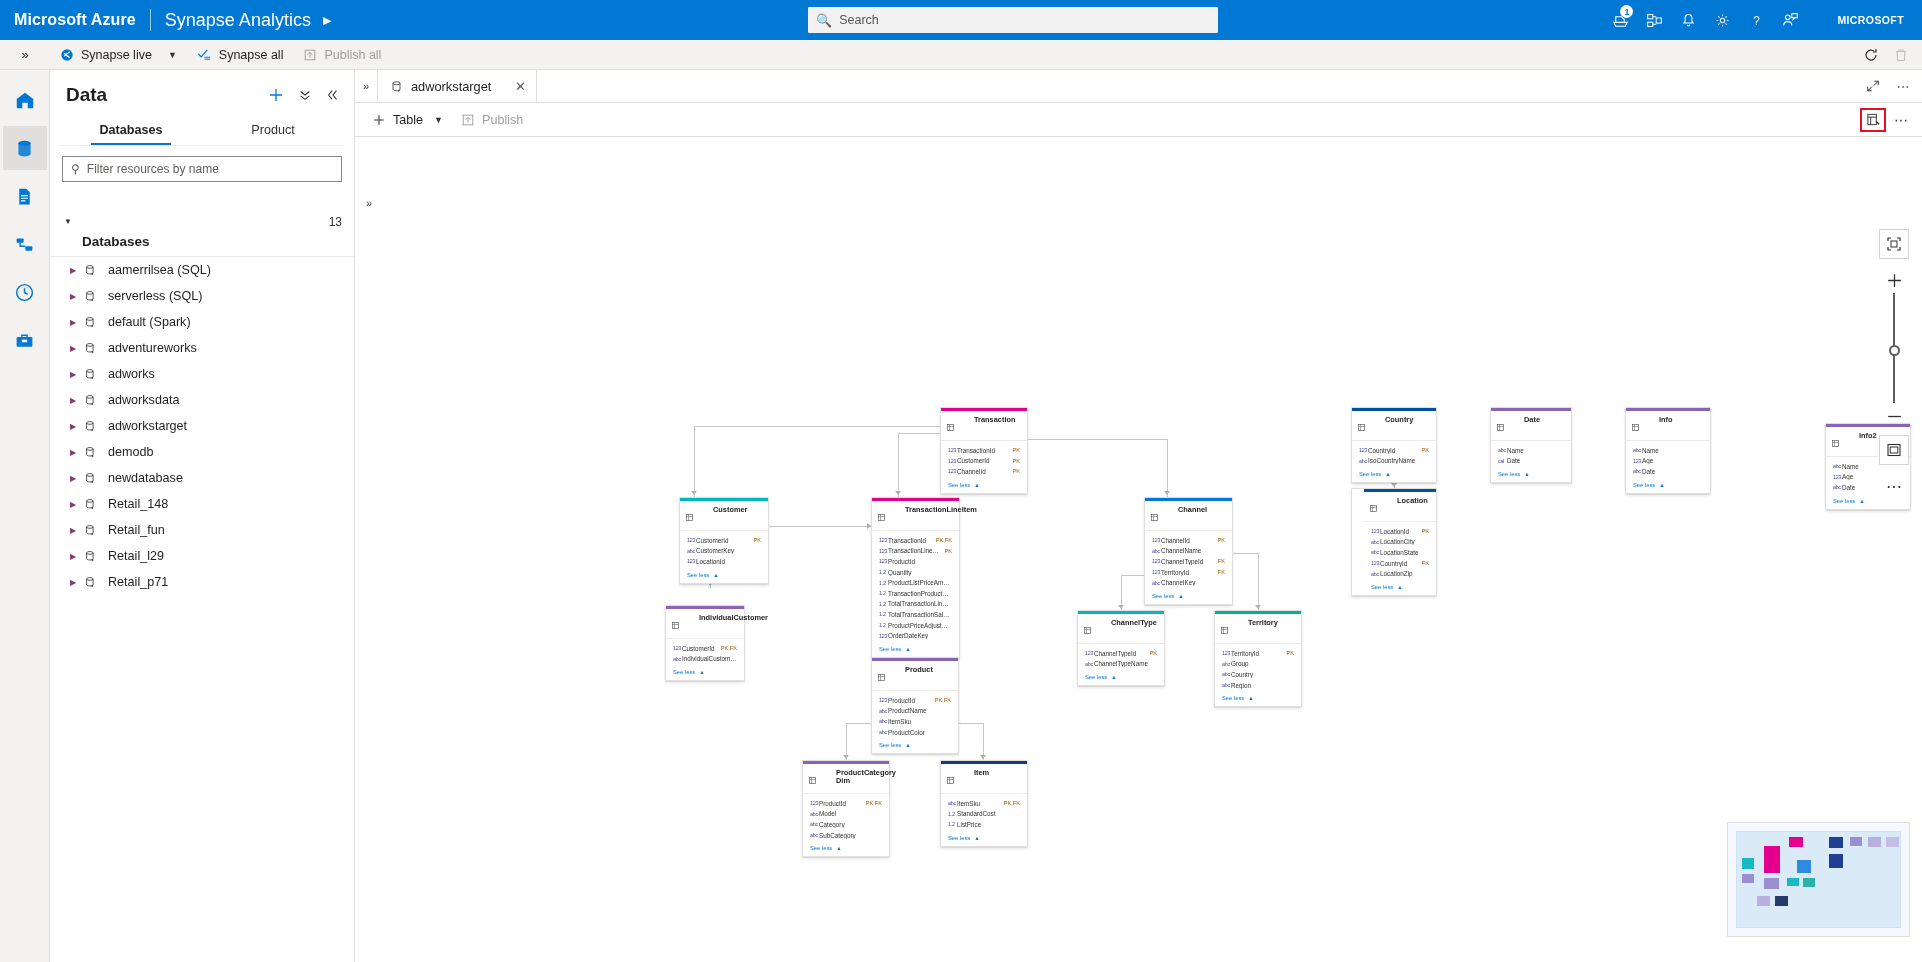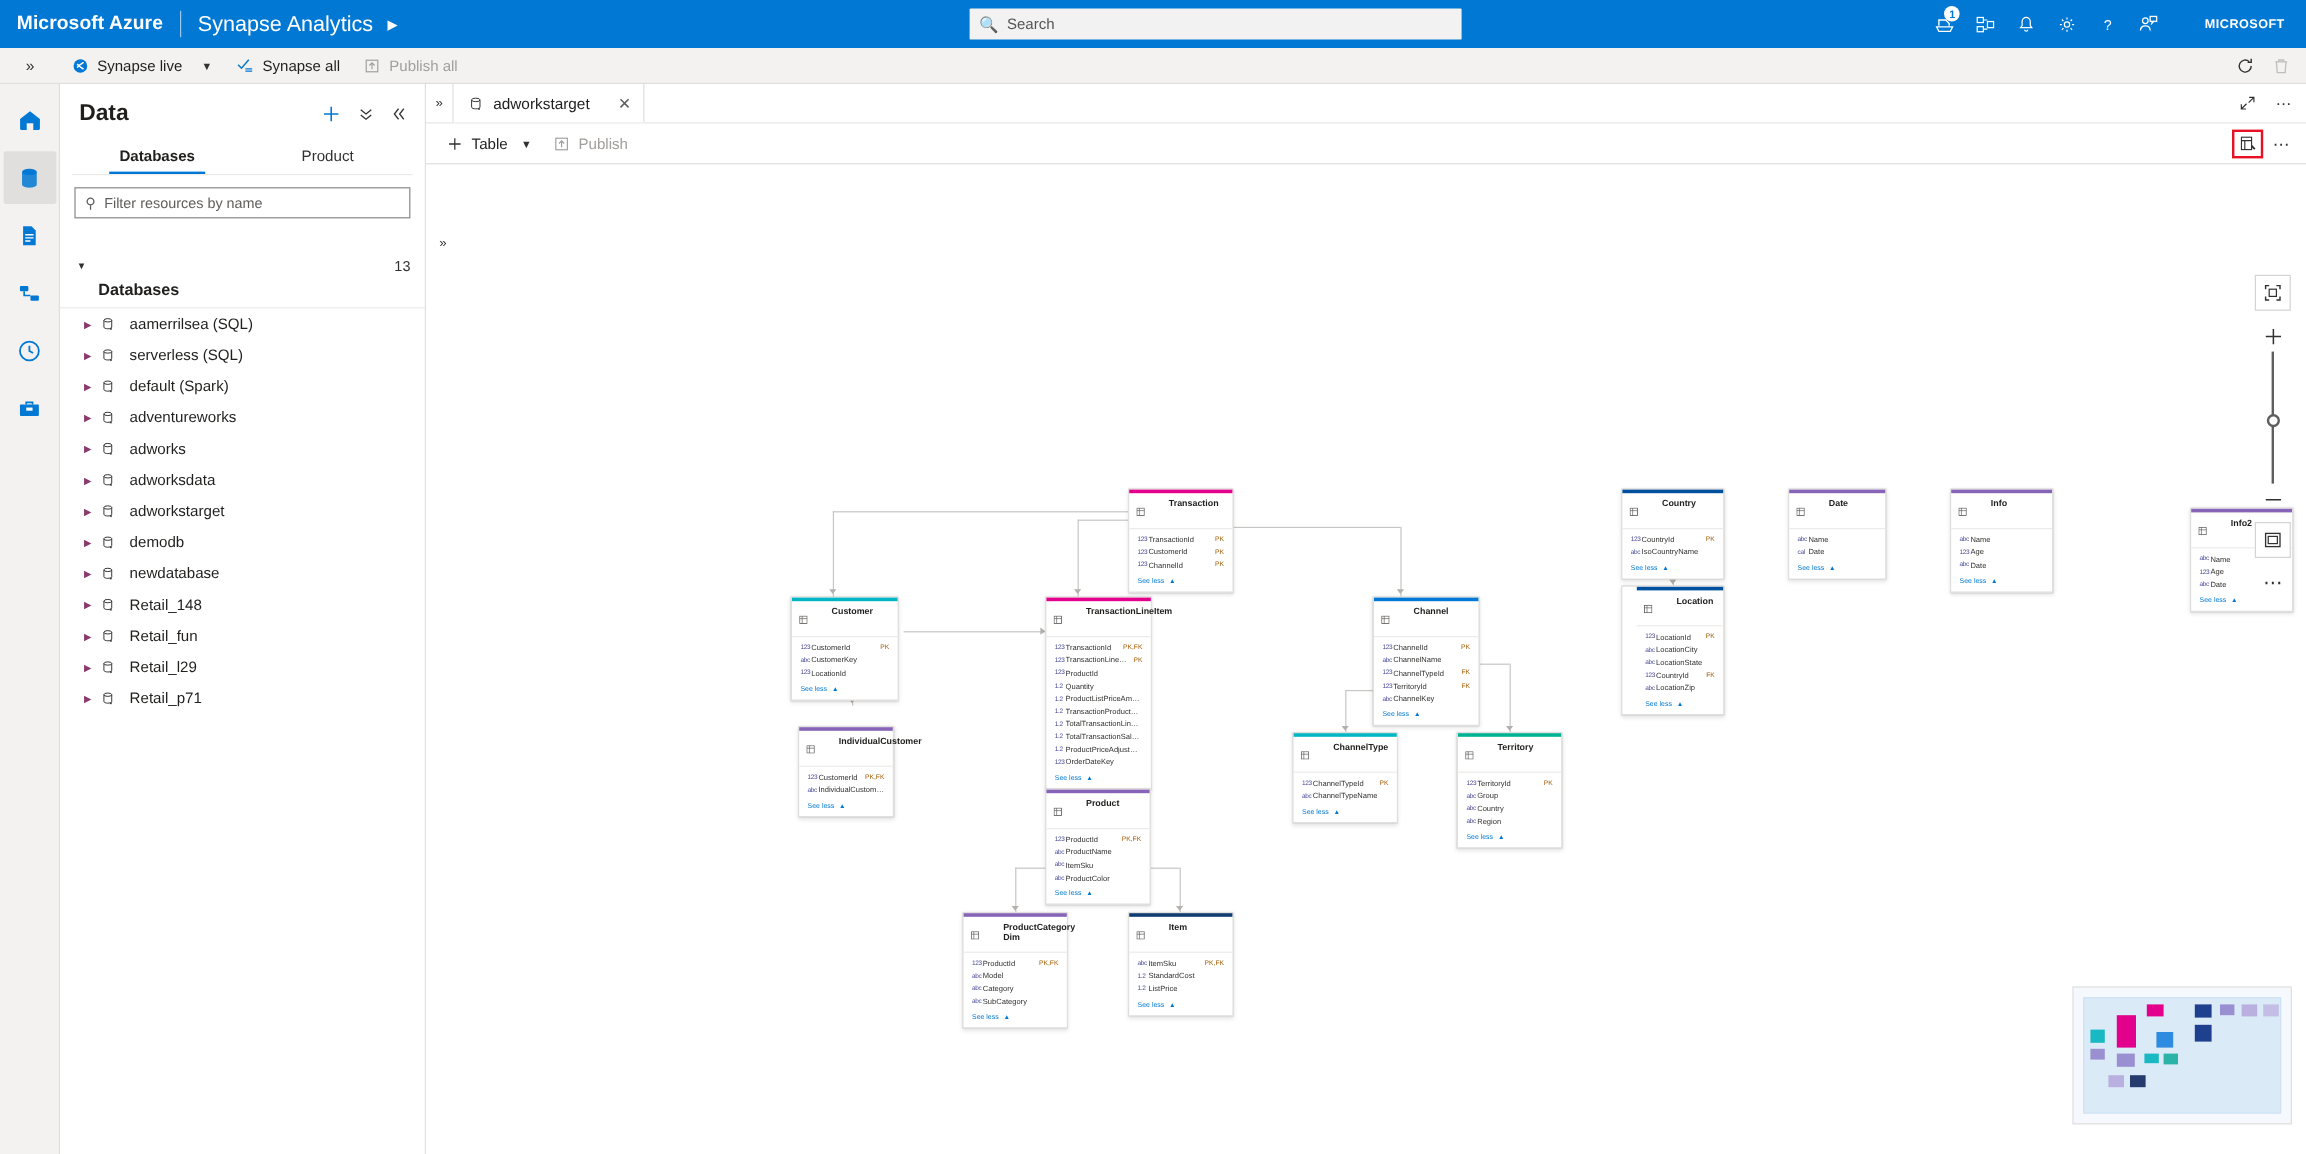--- a/index.html
+++ b/index.html
@@ -643,21 +643,21 @@
                 <span class="fi">123</span>
                 <span class="fn">ChannelId</span>
                 <span class="fk">PK</span>
               </div>
             </div>
             <div class="seeless">
               <span class="sl">See less</span>
               <span class="ca">▲</span>
             </div>
           </div>
-          <div class="tbl" style="left: 304px; top: 326px; width: 90px;">
+          <div class="tbl" style="left: 324px; top: 326px; width: 90px;">
             <div class="accent" style="background:#00b7c3"></div>
             <div class="thead">
               <span class="gi"><svg width="7" height="7" viewBox="0 0 10 10">
                   <rect x=".6" y=".6" width="8.8" height="8.8" fill="none" stroke="#605e5c" stroke-width="1"></rect>
                   <path d="M.6 3.6h8.8M3.6 .6v8.8" stroke="#605e5c" stroke-width=".8"></path>
                 </svg></span>
               <span class="tn">Customer</span>
             </div>
             <div class="tdiv"></div>
             <div class="tbody">

